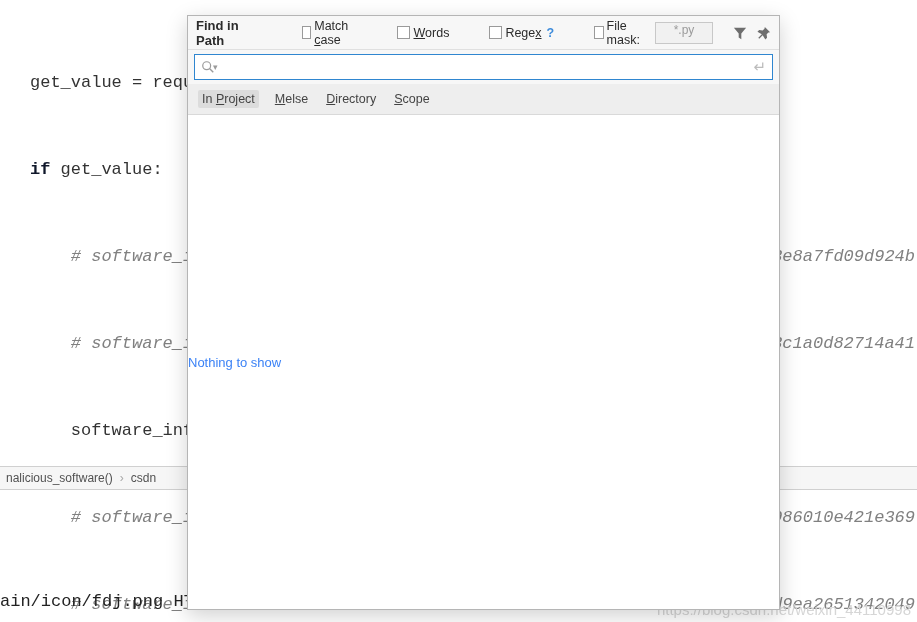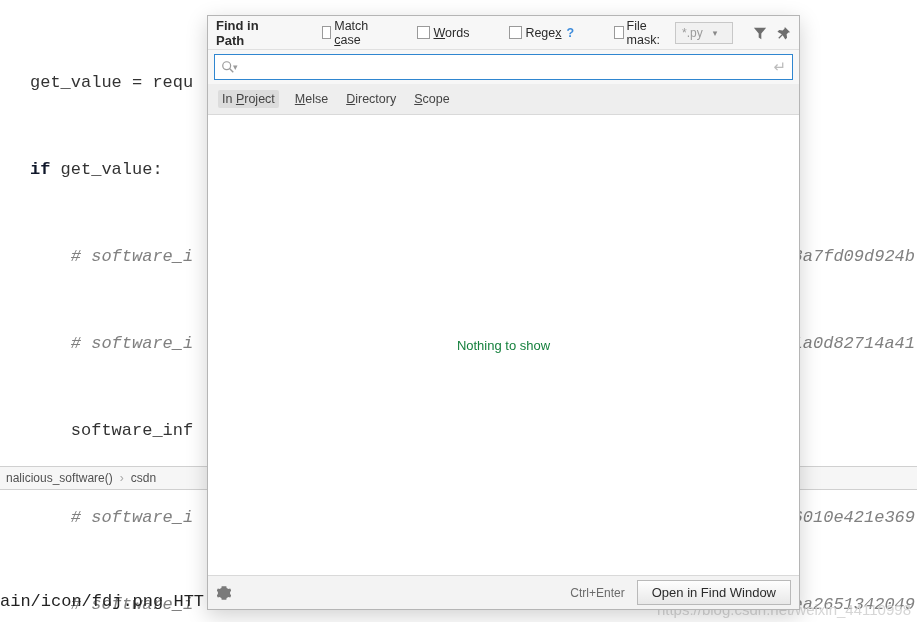--- a/index.html
+++ b/index.html
@@ -65,21 +65,20 @@
     position: absolute;
     left: 187px;
     top: 15px;
     width: 593px;
     height: 595px;
     background: #f7f7f7;
     border: 1px solid #b5b5b5;
     box-shadow: 0 6px 20px rgba(0,0,0,0.18);
     display: flex;
     flex-direction: column;
-    margin-left: 20px;
   }
   .dlg-header {
     display: flex;
     align-items: center;
     height: 34px;
     padding: 0 8px;
     background: #f7f7f7;
     border-bottom: 1px solid #e0e0e0;
     gap: 10px;
   }
@@ -94,20 +93,21 @@
     border: 1px solid #c8c8c8;
     background: #f1f1f1;
     height: 22px;
     font-size: 12px;
     color: #9b9b9b;
     display: flex;
     align-items: center;
     padding: 0 6px;
     gap: 10px;
     min-width: 58px;
+    flex-direction: column;
   }
   .chev { font-size: 9px; color: #888; }
   .header-spacer { flex: 1; }
   .header-icn { width: 16px; height: 16px; display:flex; align-items:center; justify-content:center; cursor: pointer; }
   .search-wrap {
     padding: 4px 6px 4px 6px;
     background: #f7f7f7;
   }
   .search-box {
     display: flex;
@@ -135,22 +135,22 @@
     border-bottom: 1px solid #d9d9d9;
     font-size: 12.5px;
   }
   .scope-tab { color: #444; cursor: pointer; padding: 2px 2px; }
   .scope-tab.active { background: #dcdcdc; border-radius: 2px; padding: 2px 4px; }
   .results {
     flex: 1;
     background: #fff;
     display: flex;
     align-items: center;
-    justify-content: center;
-    color: #15803d;
+    justify-content: flex-start;
+    color: #3b82f6;
     font-size: 13px;
   }
   .dlg-footer {
     height: 34px;
     border-top: 1px solid #d9d9d9;
     display: flex;
     align-items: center;
     padding: 0 8px;
     background: #f3f3f3;
     gap: 12px;
@@ -256,23 +256,13 @@
     <span class="scope-tab active"><span>In </span><span class="u">P</span><span>roject</span></span>
     <span class="scope-tab"><span class="u">M</span><span>else</span></span>
     <span class="scope-tab"><span class="u">D</span><span>irectory</span></span>
     <span class="scope-tab"><span class="u">S</span><span>cope</span></span>
   </div>
 
   <div class="results">
     <span>Nothing to show</span>
   </div>
 
-  <div class="dlg-footer">
-    <span class="gear-icn">
-      <svg width="14" height="14" viewBox="0 0 16 16">
-          <path fill="#7a7a7a" d="M8 5a3 3 0 100 6 3 3 0 000-6zm7 3a7 7 0 00-.12-1.28l1.67-1.3-1.5-2.6-1.97.66A7 7 0 0011 2.26L10.7.2H5.3L5 2.26a7 7 0 00-2.08 1.22L.95 2.82l-1.5 2.6 1.67 1.3A7 7 0 001 8a7 7 0 00.12 1.28l-1.67 1.3 1.5 2.6 1.97-.66A7 7 0 005 13.74l.3 2.06h5.4l.3-2.06a7 7 0 002.08-1.22l1.97.66 1.5-2.6-1.67-1.3A7 7 0 0015 8z"></path>
-        </svg>
-    </span>
-    <span class="footer-spacer"></span>
-    <span class="hint">Ctrl+Enter</span>
-    <button class="open-btn">Open in Find Window</button>
-  </div>
 </div>
 
 </body></html>

